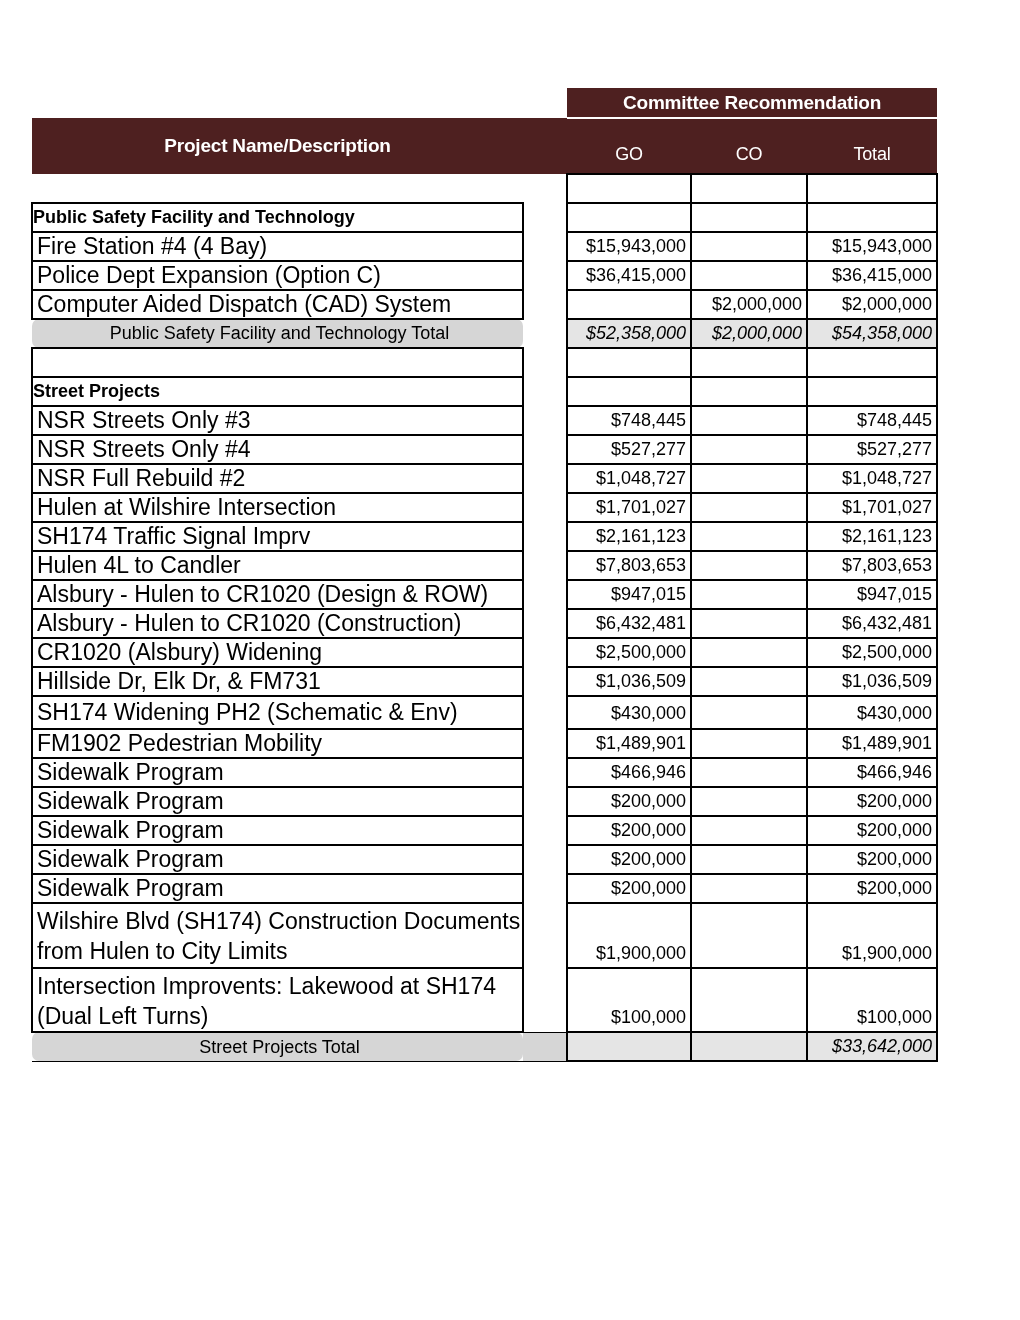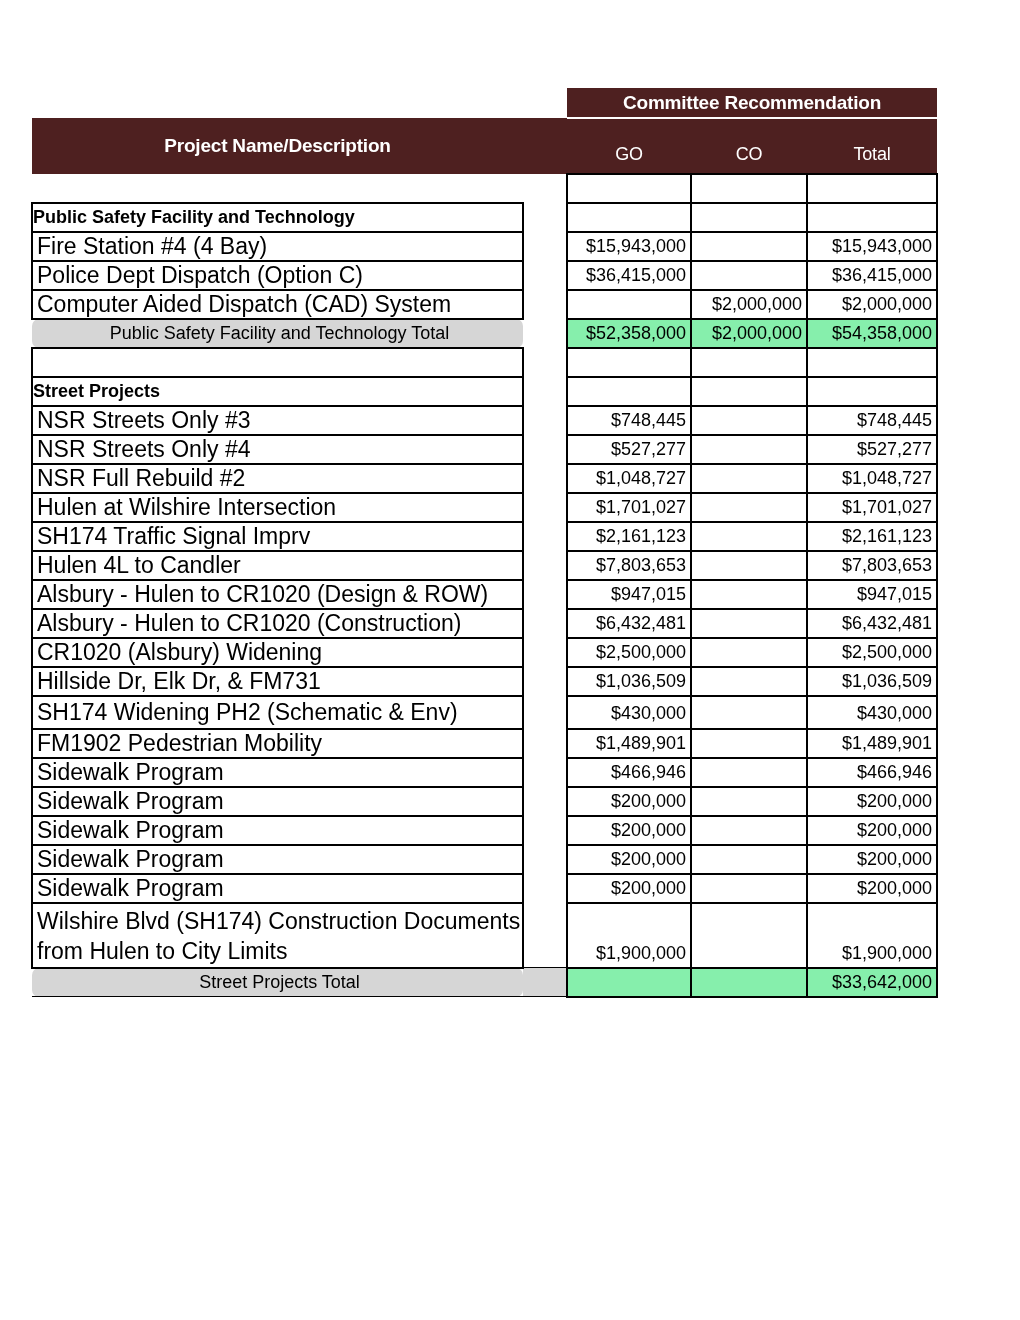--- a/index.html
+++ b/index.html
@@ -104,21 +104,22 @@
   .val {
     border: 2px solid #000000;
     height: 29px;
     font-size: 18px;
     text-align: right;
     padding-right: 4px;
     white-space: nowrap;
     background: #ffffff;
   }
   .val.tot {
-    background: #86efac;
+    background: #e5e5e5;
+    font-style: italic;
   }
   .val.tall { height: 58px; vertical-align: bottom; padding-bottom: 3px; }
   .val.tallmid { height: 33px; vertical-align: bottom; padding-bottom: 4px;}
 
   .sp {
     border: none;
     background: transparent;
   }
   .sp.tot { background: #D6D6D6; border-top: 1px solid #000; border-bottom: 1px solid #000;}
 </style>
@@ -167,21 +168,21 @@
           <td class="val"></td>
         </tr>
         <tr>
           <td class="nm">Fire Station #4 (4 Bay)</td>
           <td class="sp"></td>
           <td class="val">$15,943,000</td>
           <td class="val"></td>
           <td class="val">$15,943,000</td>
         </tr>
         <tr>
-          <td class="nm">Police Dept Dispatch (Option C)</td>
+          <td class="nm">Police Dept Expansion (Option C)</td>
           <td class="sp"></td>
           <td class="val">$36,415,000</td>
           <td class="val"></td>
           <td class="val">$36,415,000</td>
         </tr>
         <tr>
           <td class="nm">Computer Aided Dispatch (CAD) System</td>
           <td class="sp"></td>
           <td class="val"></td>
           <td class="val">$2,000,000</td>
@@ -326,20 +327,27 @@
           <td class="val">$200,000</td>
           <td class="val"></td>
           <td class="val">$200,000</td>
         </tr>
         <tr>
           <td class="nm wrap">Wilshire Blvd (SH174) Construction Documents from Hulen to City Limits</td>
           <td class="sp"></td>
           <td class="val tall">$1,900,000</td>
           <td class="val tall"></td>
           <td class="val tall">$1,900,000</td>
+        </tr>
+        <tr>
+          <td class="nm wrap">Intersection Improvents: Lakewood at SH174 (Dual Left Turns)</td>
+          <td class="sp"></td>
+          <td class="val tall">$100,000</td>
+          <td class="val tall"></td>
+          <td class="val tall">$100,000</td>
         </tr>
         <tr>
           <td class="nm tot">Street Projects Total</td>
           <td class="sp tot"></td>
           <td class="val tot"></td>
           <td class="val tot"></td>
           <td class="val tot">$33,642,000</td>
         </tr>
       </tbody>
   </table>

